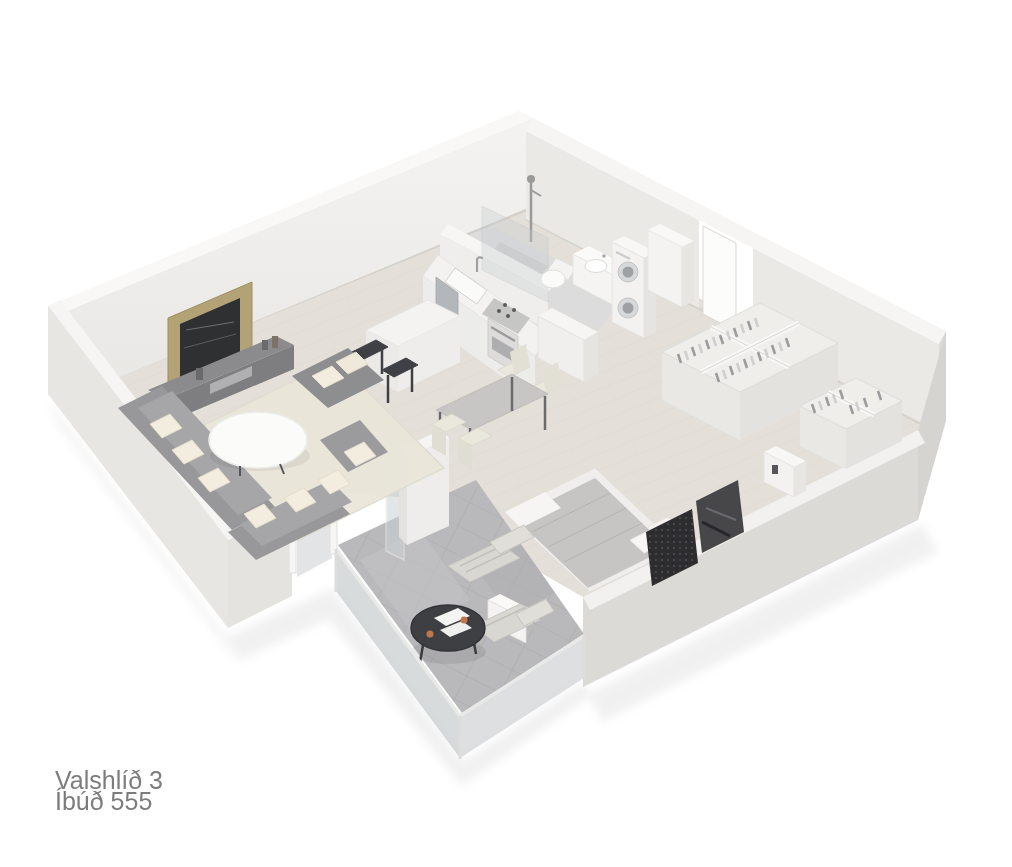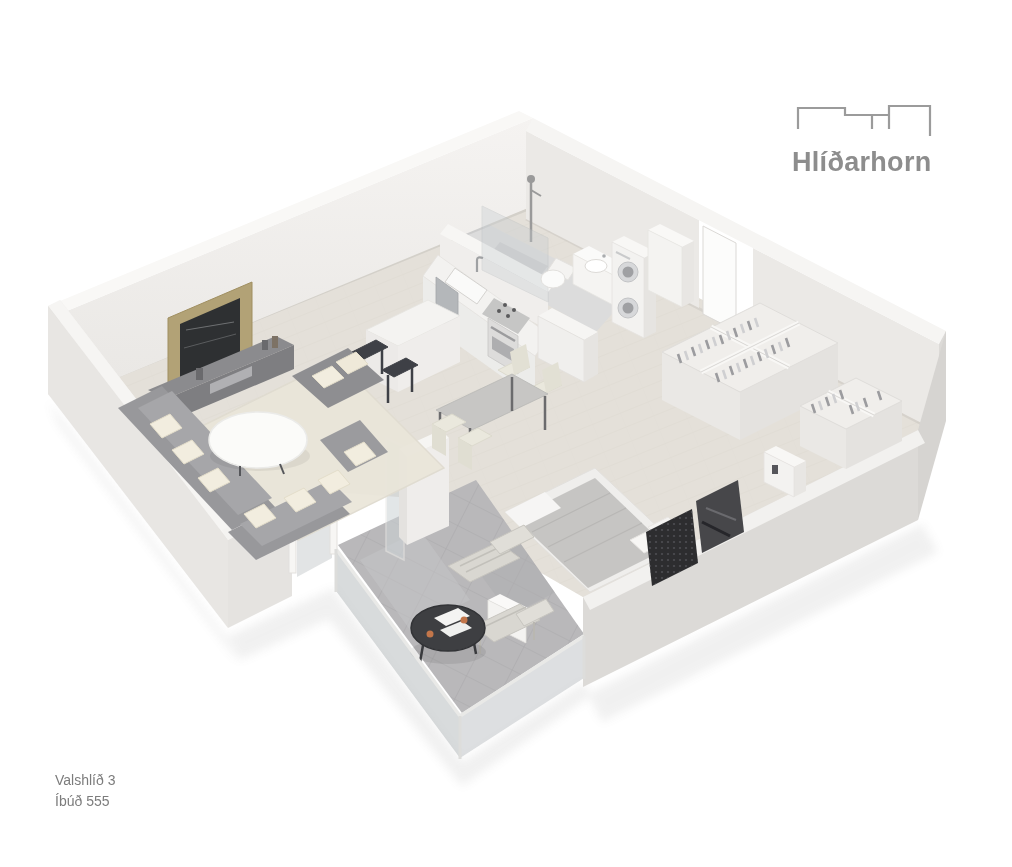--- a/index.html
+++ b/index.html
@@ -3,21 +3,21 @@
 <meta charset="utf-8">
 <style>
   html,body{margin:0;padding:0;background:#ffffff;}
   body{width:1012px;height:867px;position:relative;overflow:hidden;
        font-family:"Liberation Sans","DejaVu Sans",sans-serif;}
   .stage{position:absolute;inset:0;}
   .logo{position:absolute;top:102px;left:792px;width:170px;}
   .logo svg{display:block;}
   .logo-text{margin-top:5px;font-size:27px;font-weight:700;color:#8d8d8d;
              letter-spacing:.3px;}
-  .address{position:absolute;left:55px;top:770px;font-size:14px;line-height:21px;
+  .address{position:absolute;left:55px;top:770px;font-size:25px;line-height:21px;
            color:#7c7c7c;font-weight:400;}
   .plan-svg{position:absolute;top:0;left:0;}
 </style>
 </head>
 <body>
 
 <div class="stage">
 
 <svg class="plan-svg" width="1012" height="867" viewBox="0 0 1012 867">
   <defs>
@@ -378,25 +378,19 @@
     <polygon points="336,549 460,716 460,758 336,591" fill="#a9afb2" opacity=".45"></polygon>
     <polygon points="460,716 584,636 584,678 460,758" fill="#b3b9bc" opacity=".45"></polygon>
     <line x1="336" y1="549" x2="460" y2="716" stroke="#e9e9e7" stroke-width="3.5"></line>
     <line x1="460" y1="716" x2="584" y2="636" stroke="#e9e9e7" stroke-width="3.5"></line>
     <line x1="336" y1="549" x2="336" y2="592" stroke="#dddddb" stroke-width="3"></line>
     <line x1="460" y1="716" x2="460" y2="759" stroke="#dddddb" stroke-width="3"></line>
     <line x1="584" y1="636" x2="584" y2="679" stroke="#dddddb" stroke-width="3"></line>
   </g>
 </svg>
 
-<div class="logo">
-  <svg width="150" height="40" viewBox="0 0 150 40">
-    <path d="M6,27 L6,6 L53,6 L53,13 L80,13 L80,27 M80,13 L97,13 M97,27 L97,4 L138,4 L138,34" fill="none" stroke="#9b9b9b" stroke-width="2.2" stroke-linejoin="miter"></path>
-  </svg>
-  <div class="logo-text">Hlíðarhorn</div>
-</div>
 
 <div class="address">
   <div>Valshlíð 3</div>
   <div>Íbúð 555</div>
 </div>
 
 </div>
 
 </body></html>

